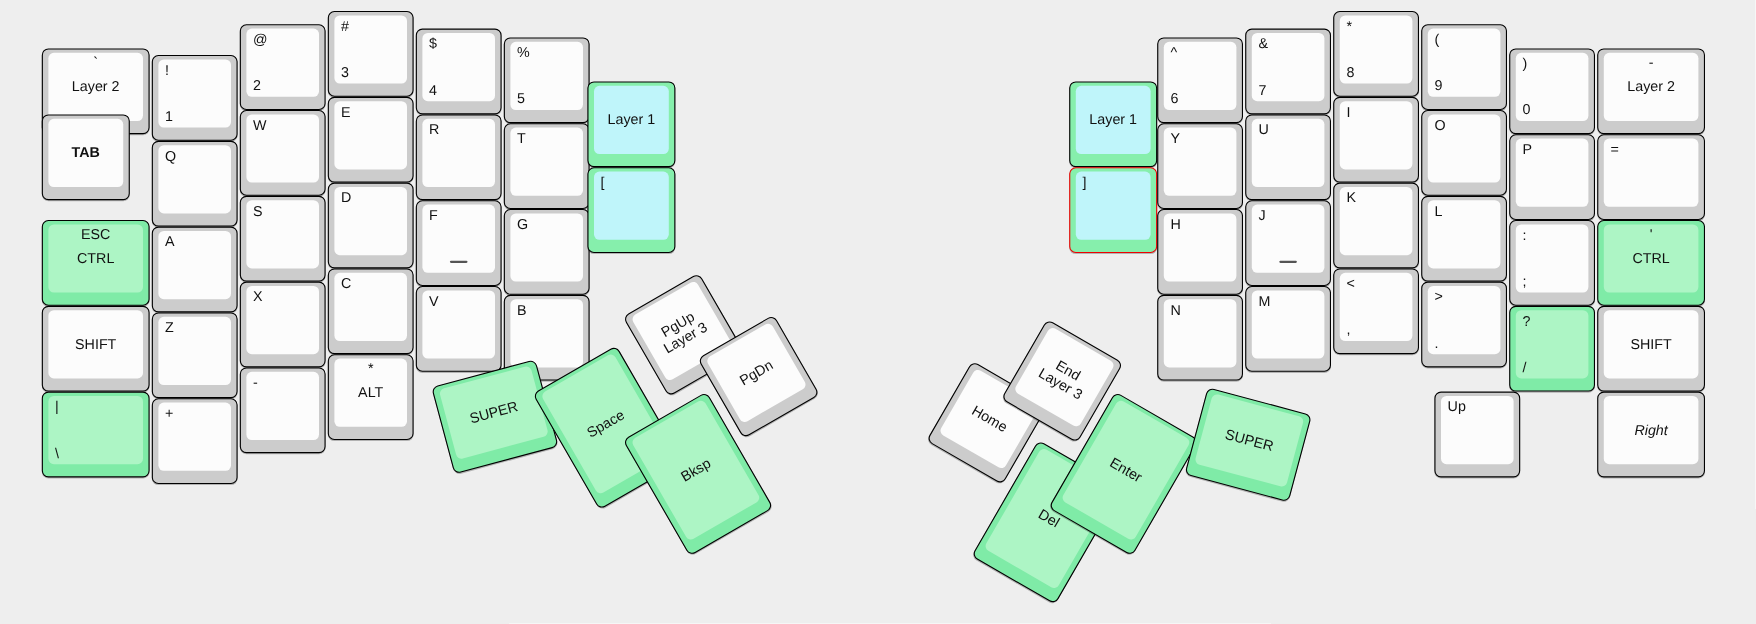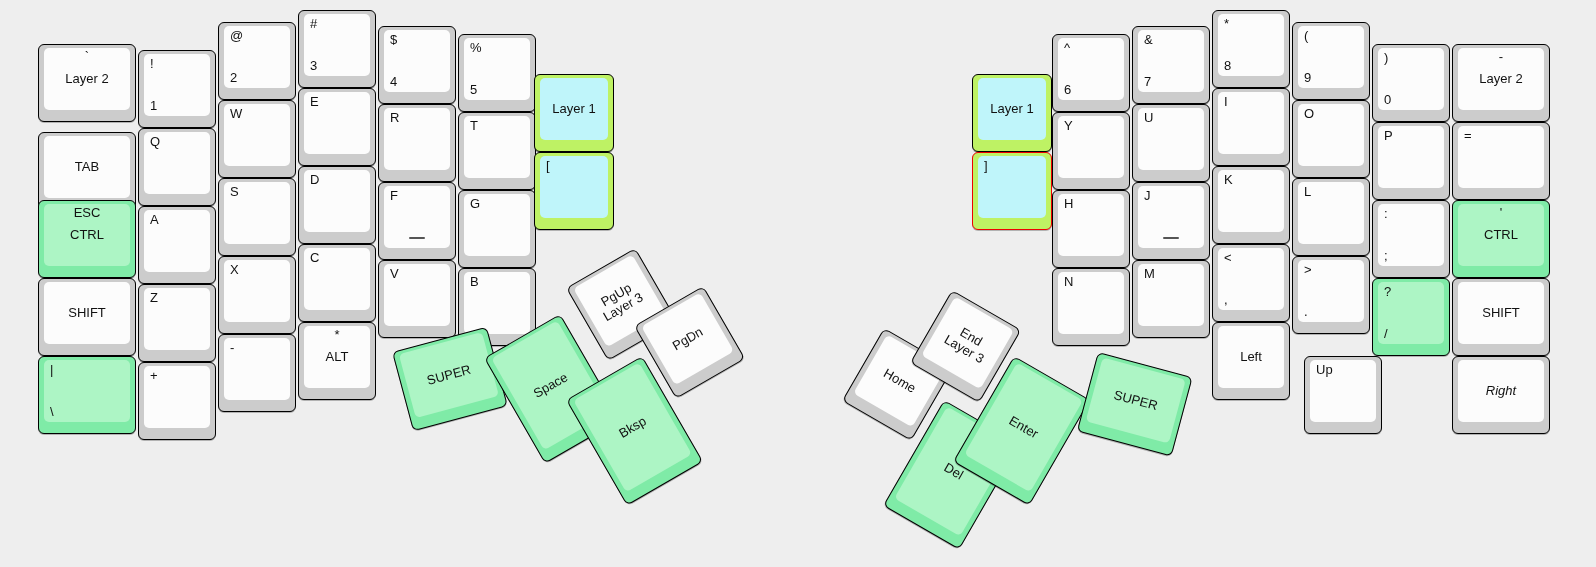--- a/index.html
+++ b/index.html
@@ -59,40 +59,40 @@
     width: 16px;
     height: 2px;
     margin-left: -8px;
     background: #555555;
     border-radius: 1px;
   }
 
   
   .k-green       { background: #7FEBA7; }
   .k-green > .cap{ background: #ADF5C5; }
-  .k-cyan        { background: #bef264; }
+  .k-cyan        { background: #86efac; }
   .k-cyan  > .cap{ background: #BFF5FA; }
 
   
   .k-sel { border-color: #ee0000; }
 
   
   .rot { transform-origin: 0 0; }
 </style>
 </head>
 <body>
 
 <div id="stage">
     <div class="key " style="left: 38px; top: 44px; width: 98px; height: 78px;">
       <div class="cap">
         <span class="lg lg-tc">`</span>
         <span class="lg lg-c">Layer 2</span>
       </div>
     </div>
-    <div class="key " style="left: 38px; top: 132px; width: 98px; height: 78px;">
+    <div class="key " style="left: 38px; top: 104px; width: 80px; height: 78px; font-weight: bold;">
       <div class="cap">
         <span class="lg lg-c">TAB</span>
       </div>
     </div>
     <div class="key k-green" style="left: 38px; top: 200px; width: 98px; height: 78px;">
       <div class="cap">
         <span class="lg lg-tc">ESC</span>
         <span class="lg lg-c">CTRL</span>
       </div>
     </div>
@@ -307,25 +307,20 @@
       <div class="cap">
         <span class="lg lg-tl">K</span>
       </div>
     </div>
     <div class="key " style="left: 1212px; top: 244px; width: 78px; height: 78px;">
       <div class="cap">
         <span class="lg lg-tl">&lt;</span>
         <span class="lg lg-bl">,</span>
       </div>
     </div>
-    <div class="key " style="left: 1212px; top: 322px; width: 78px; height: 78px;">
-      <div class="cap">
-        <span class="lg lg-c">Left</span>
-      </div>
-    </div>
     <div class="key " style="left: 1292px; top: 22px; width: 78px; height: 78px;">
       <div class="cap">
         <span class="lg lg-tl">(</span>
         <span class="lg lg-bl">9</span>
       </div>
     </div>
     <div class="key " style="left: 1292px; top: 100px; width: 78px; height: 78px;">
       <div class="cap">
         <span class="lg lg-tl">O</span>
       </div>

